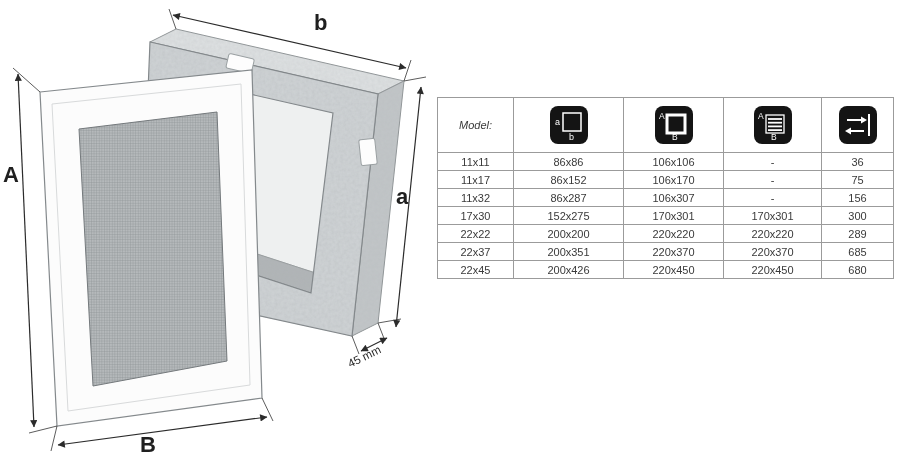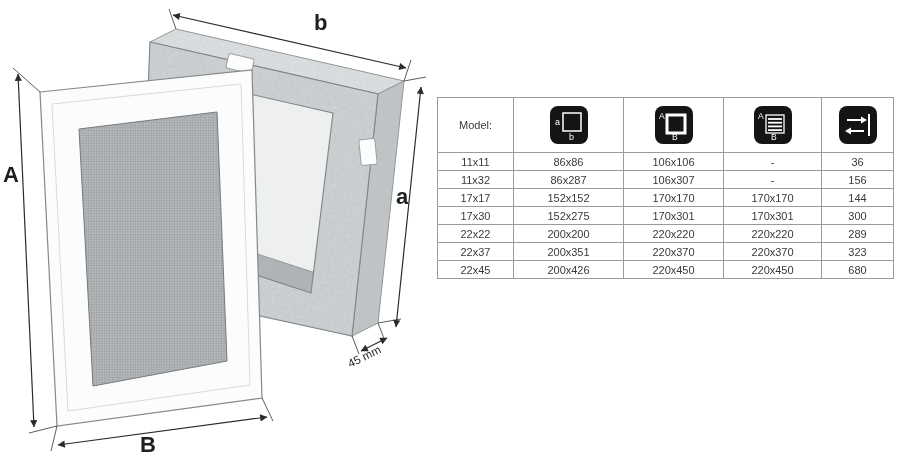--- a/index.html
+++ b/index.html
@@ -8,21 +8,21 @@
   #drawing{position:absolute;left:0;top:0;}
   svg text{font-family:"Liberation Sans",sans-serif;}
   .dim-label{font-weight:bold;font-size:22px;fill:#1f1f1f;}
   .depth-label{font-size:11.5px;fill:#1f1f1f;}
   .ext-line{stroke:#4a4a4a;stroke-width:0.9;}
   .dim-line{stroke:#2b2b2b;stroke-width:1.2;}
   table.spec{position:absolute;left:437px;top:97px;border-collapse:collapse;table-layout:fixed;background:#fff;}
   table.spec th,table.spec td{border:1px solid #9b9b9b;text-align:center;font-size:11px;
        font-weight:normal;color:#3a3a3a;padding:0;height:17px;overflow:hidden;}
   table.spec thead th{height:54px;vertical-align:middle;}
-  th.model-h{text-align:left;padding-left:9px;font-size:13px;color:#333;}
+  th.model-h{text-align:left;padding-left:9px;font-size:13px;color:#333;font-style:italic;}
   .icon-box{display:inline-flex;align-items:center;justify-content:center;
        width:38px;height:38px;background:#141414;border-radius:8px;}
 </style>
 </head>
 <body>
 
 <svg id="drawing" width="437" height="471" viewBox="0 0 437 471">
   <defs>
     <marker id="arr" viewBox="0 0 10 10" refX="9.5" refY="5" markerWidth="8" markerHeight="6" orient="auto-start-reverse">
       <path d="M0,0 L10,5 L0,10 z" fill="#2b2b2b"></path>
@@ -156,38 +156,38 @@
   </thead>
   <tbody>
   <tr>
     <td>11x11</td>
     <td>86x86</td>
     <td>106x106</td>
     <td>-</td>
     <td>36</td>
   </tr>
 
+  <tr>
+    <td>11x17</td>
+    <td>86x152</td>
+    <td>106x170</td>
+    <td>-</td>
+    <td>75</td>
+  </tr>
 
 
   <tr>
     <td>11x32</td>
     <td>86x287</td>
     <td>106x307</td>
     <td>-</td>
     <td>156</td>
   </tr>
 
 
-  <tr>
-    <td>17x17</td>
-    <td>152x152</td>
-    <td>170x170</td>
-    <td>170x170</td>
-    <td>144</td>
-  </tr>
 
   <tr>
     <td>17x30</td>
     <td>152x275</td>
     <td>170x301</td>
     <td>170x301</td>
     <td>300</td>
   </tr>
 
 
@@ -199,21 +199,21 @@
     <td>220x220</td>
     <td>289</td>
   </tr>
 
 
   <tr>
     <td>22x37</td>
     <td>200x351</td>
     <td>220x370</td>
     <td>220x370</td>
-    <td>323</td>
+    <td>685</td>
   </tr>
 
   <tr>
     <td>22x45</td>
     <td>200x426</td>
     <td>220x450</td>
     <td>220x450</td>
     <td>680</td>
   </tr>
 </tbody>

